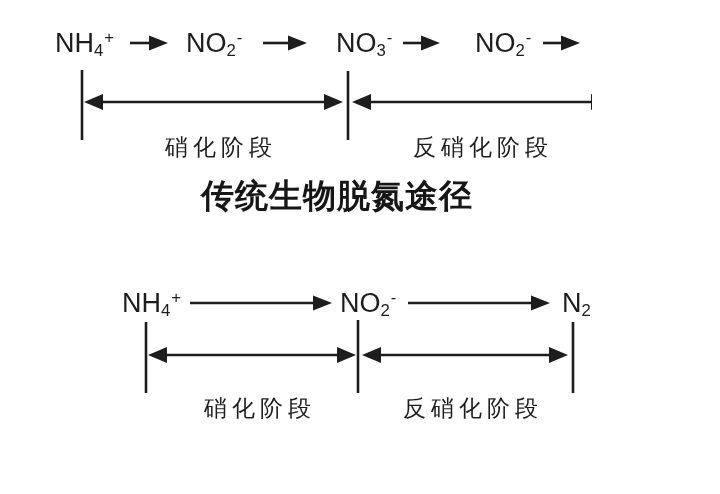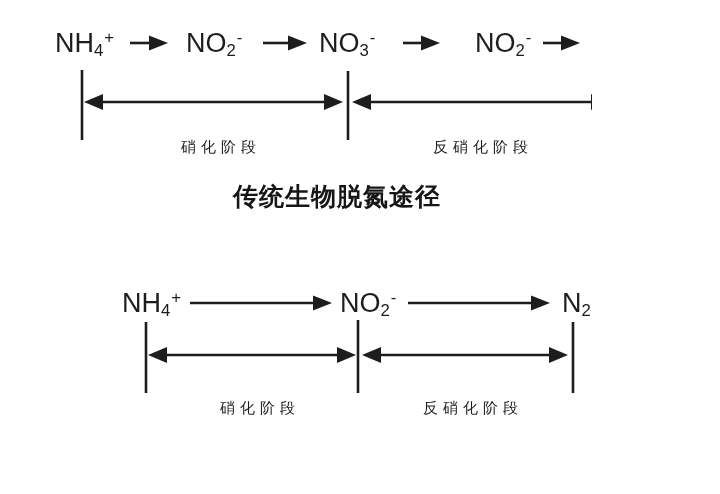--- a/index.html
+++ b/index.html
@@ -39,30 +39,30 @@
   }
   .formula .fsup {
     font-size: 0.62em;
     vertical-align: 0.55em;
     line-height: 0;
     margin-left: 1px;
   }
   .stage-label {
     position: absolute;
     transform: translateX(-50%);
-    font-size: 15px;
+    font-size: 23px;
     line-height: 26px;
     letter-spacing: 5px;
     white-space: nowrap;
     color: #1d1d1d;
   }
   .diagram-title {
     position: absolute;
     transform: translateX(-50%);
-    font-size: 25px;
+    font-size: 33px;
     line-height: 30px;
     font-weight: bold;
     letter-spacing: 1px;
     white-space: nowrap;
     color: #161616;
   }
   .stroke {
     stroke: #1d1d1d;
     stroke-width: 2.6;
     fill: none;
@@ -133,21 +133,21 @@
       <line class="stroke" x1="374" y1="355" x2="556" y2="355"></line>
       <polygon class="head" points="362,355 381,347 381,363"></polygon>
       <polygon class="head" points="568,355 549,347 549,363"></polygon>
     </g>
   </svg>
 
   <div class="formula" style="left:55px; top:28px"><span>NH</span><sub class="fsub">4</sub><sup class="fsup">+</sup></div>
 
   <div class="formula" style="left:186px; top:28px"><span>NO</span><sub class="fsub">2</sub><sup class="fsup">-</sup></div>
 
-  <div class="formula" style="left:319px; top:28px"><span>NO</span><sub class="fsub">3</sub><sup class="fsup">-</sup></div>
+  <div class="formula" style="left:336px; top:28px"><span>NO</span><sub class="fsub">3</sub><sup class="fsup">-</sup></div>
 
   <div class="formula" style="left:475px; top:28px"><span>NO</span><sub class="fsub">2</sub><sup class="fsup">-</sup></div>
 
   <div class="formula" style="left:591px; top:28px"><span>N</span><sub class="fsub">2</sub></div>
 
   <div class="stage-label" style="left:221px; top:134px">硝化阶段</div>
   <div class="stage-label" style="left:483px; top:134px">反硝化阶段</div>
 
   <div class="diagram-title" style="left:337px; top:181px">传统生物脱氮途径</div>
 

